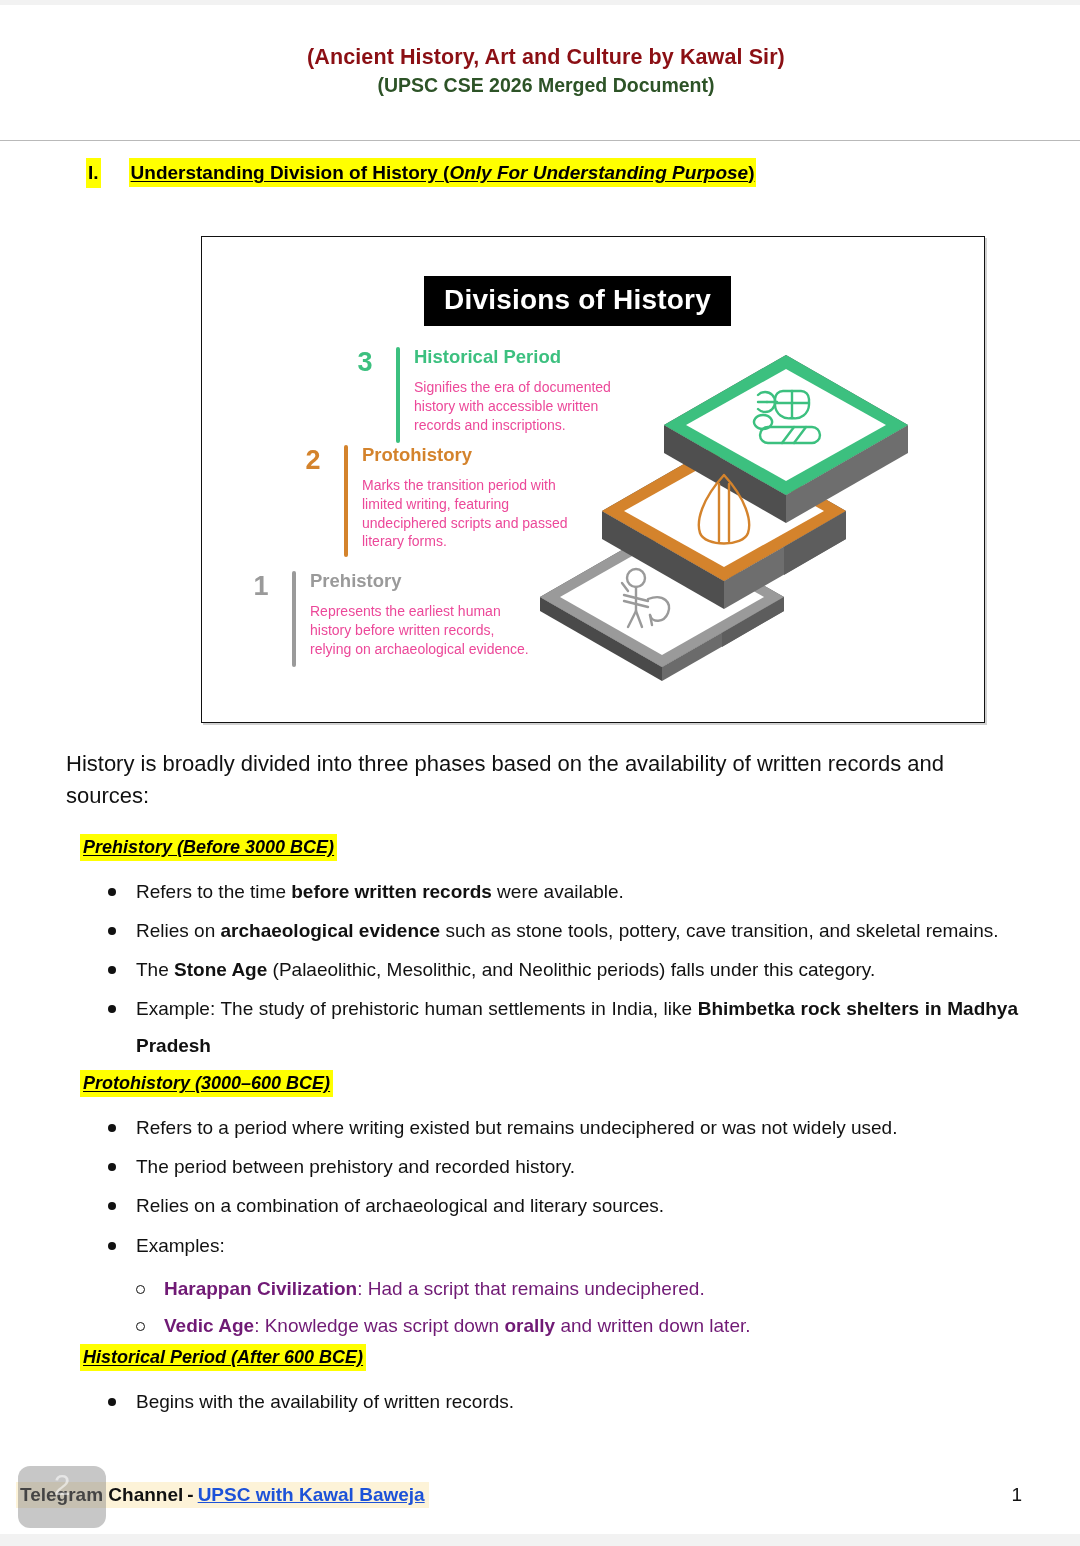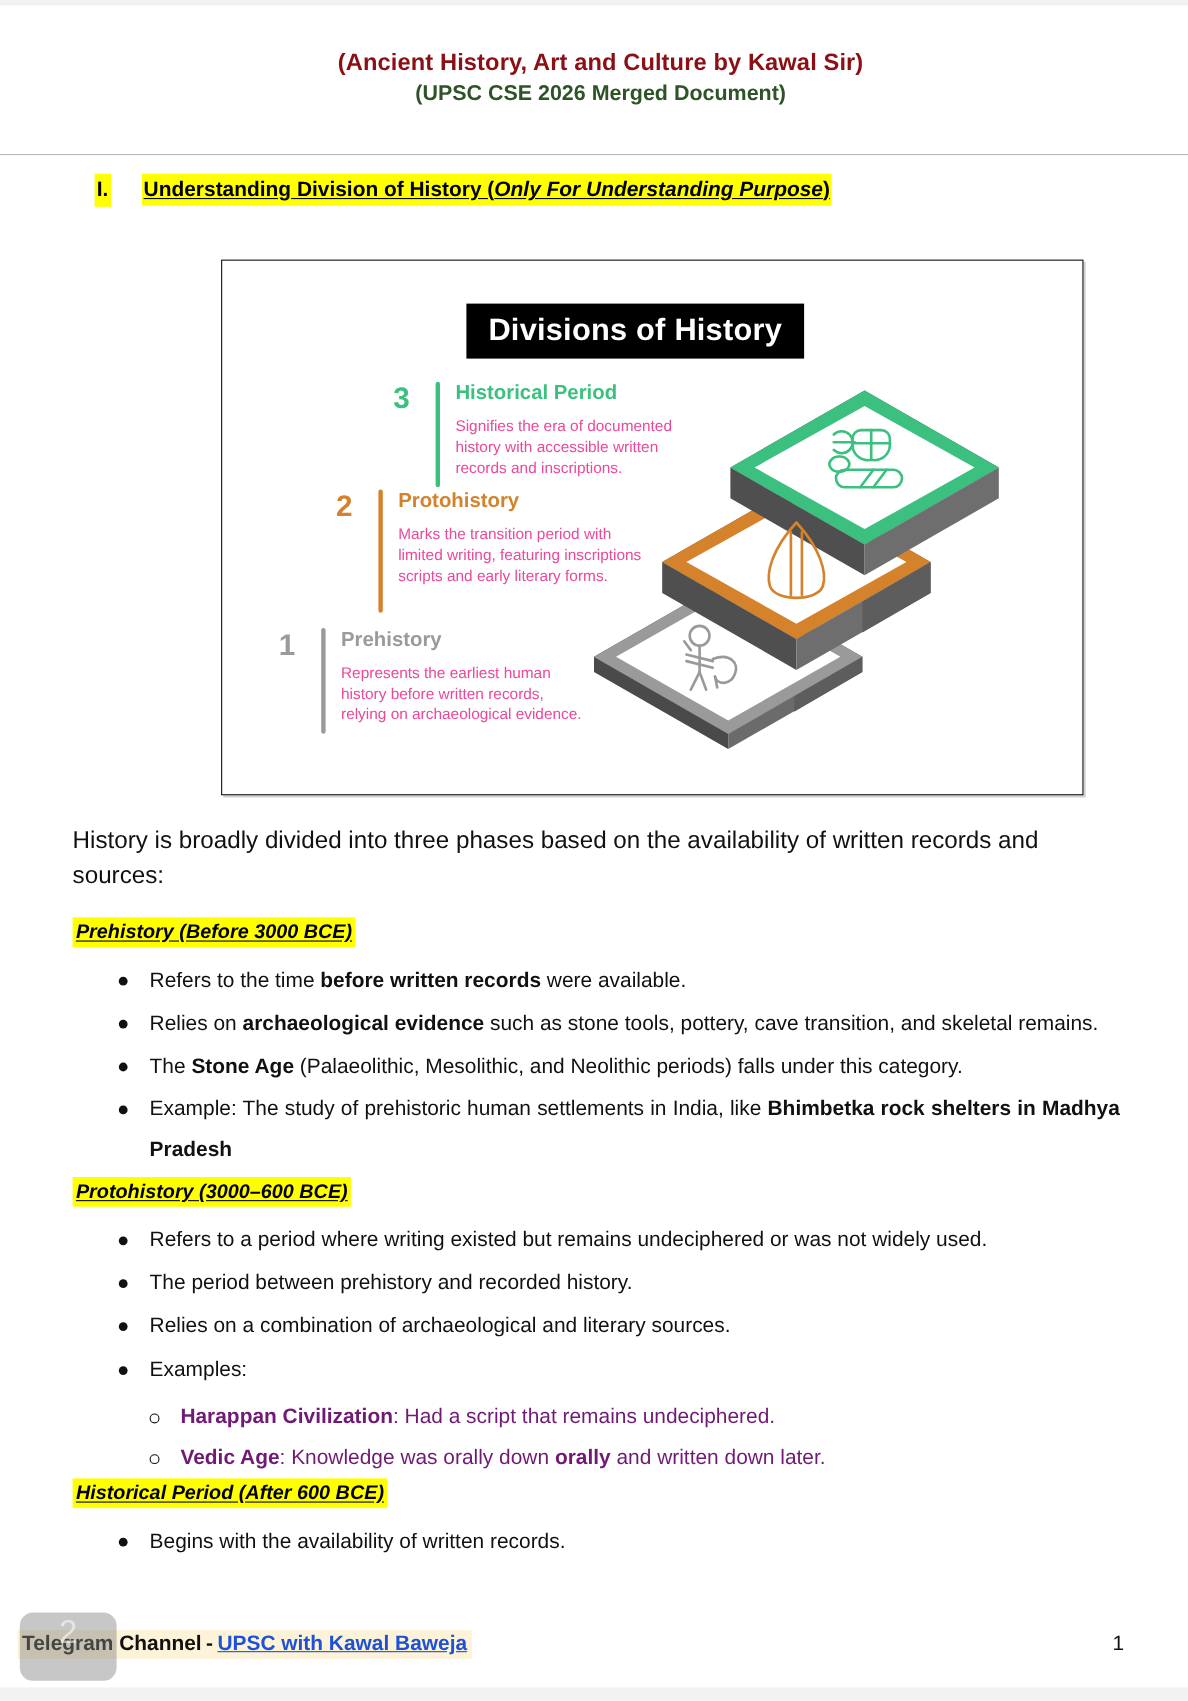--- a/index.html
+++ b/index.html
@@ -186,21 +186,21 @@
   }
   .sub-heading {
     font-size: 18px;
     font-weight: bold;
     font-style: italic;
     text-decoration: underline;
     text-underline-offset: 2px;
     background: #ffff00;
     display: inline-block;
     padding: 1px 3px;
-    margin: 0 0 12px 0;
+    margin: 0 0 12px 14px;
     line-height: 1.4;
   }
   ul.bullets {
     list-style: none;
     margin: 0 0 6px 0;
     padding: 0 0 0 38px;
   }
   ul.bullets > li {
     position: relative;
     font-size: 19px;
@@ -385,21 +385,21 @@
           <div class="step-label c-green">Historical Period</div>
           <div class="step-desc">Signifies the era of documented history with accessible written records and inscriptions.</div>
         </div>
       </div>
 
       <div class="step-text st2">
         <div class="step-num c-orange">2</div>
         <div class="step-bar b-orange"></div>
         <div class="step-body">
           <div class="step-label c-orange">Protohistory</div>
-          <div class="step-desc">Marks the transition period with limited writing, featuring inscriptions scripts and early literary forms.</div>
+          <div class="step-desc">Marks the transition period with limited writing, featuring undeciphered scripts and passed literary forms.</div>
         </div>
       </div>
 
       <div class="step-text st1">
         <div class="step-num c-grey">1</div>
         <div class="step-bar b-grey"></div>
         <div class="step-body">
           <div class="step-label c-grey">Prehistory</div>
           <div class="step-desc">Represents the earliest human history before written records, relying on archaeological evidence.</div>
         </div>
@@ -413,21 +413,21 @@
             <li><span>Relies on </span><b>archaeological evidence</b><span> such as stone tools, pottery, cave transition, and skeletal remains.</span></li>
             <li><span>The </span><b>Stone Age</b><span> (Palaeolithic, Mesolithic, and Neolithic periods) falls under this category.</span></li>
             <li><span>Example: The study of prehistoric human settlements in India, like </span><b>Bhimbetka rock shelters in Madhya Pradesh</b></li>
           </ul><div class="sub-heading">Protohistory (3000–600 BCE)</div><ul class="bullets">
             <li><span>Refers to a period where writing existed but remains undeciphered or was not widely used.</span></li>
             <li><span>The period between prehistory and recorded history.</span></li>
             <li><span>Relies on a combination of archaeological and literary sources.</span></li>
             <li><span>Examples:</span></li>
           </ul><ul class="subbullets">
             <li><b>Harappan Civilization</b><span>: Had a script that remains undeciphered.</span></li>
-            <li><b>Vedic Age</b><span>: Knowledge was orally down </span><b>orally</b><span> and written down later.</span></li>
+            <li><b>Vedic Age</b><span>: Knowledge was script down </span><b>orally</b><span> and written down later.</span></li>
           </ul><div class="sub-heading">Historical Period (After 600 BCE)</div><ul class="bullets">
             <li><span>Begins with the availability of written records.</span></li>
           </ul></div>
     </div>
   </div>
 
   <div class="footer">
     <div class="footer-left">
       <span>Telegram Channel</span><span class="footer-sep">-</span><a class="footer-link" href="#">UPSC with Kawal Baweja</a>
     </div>

